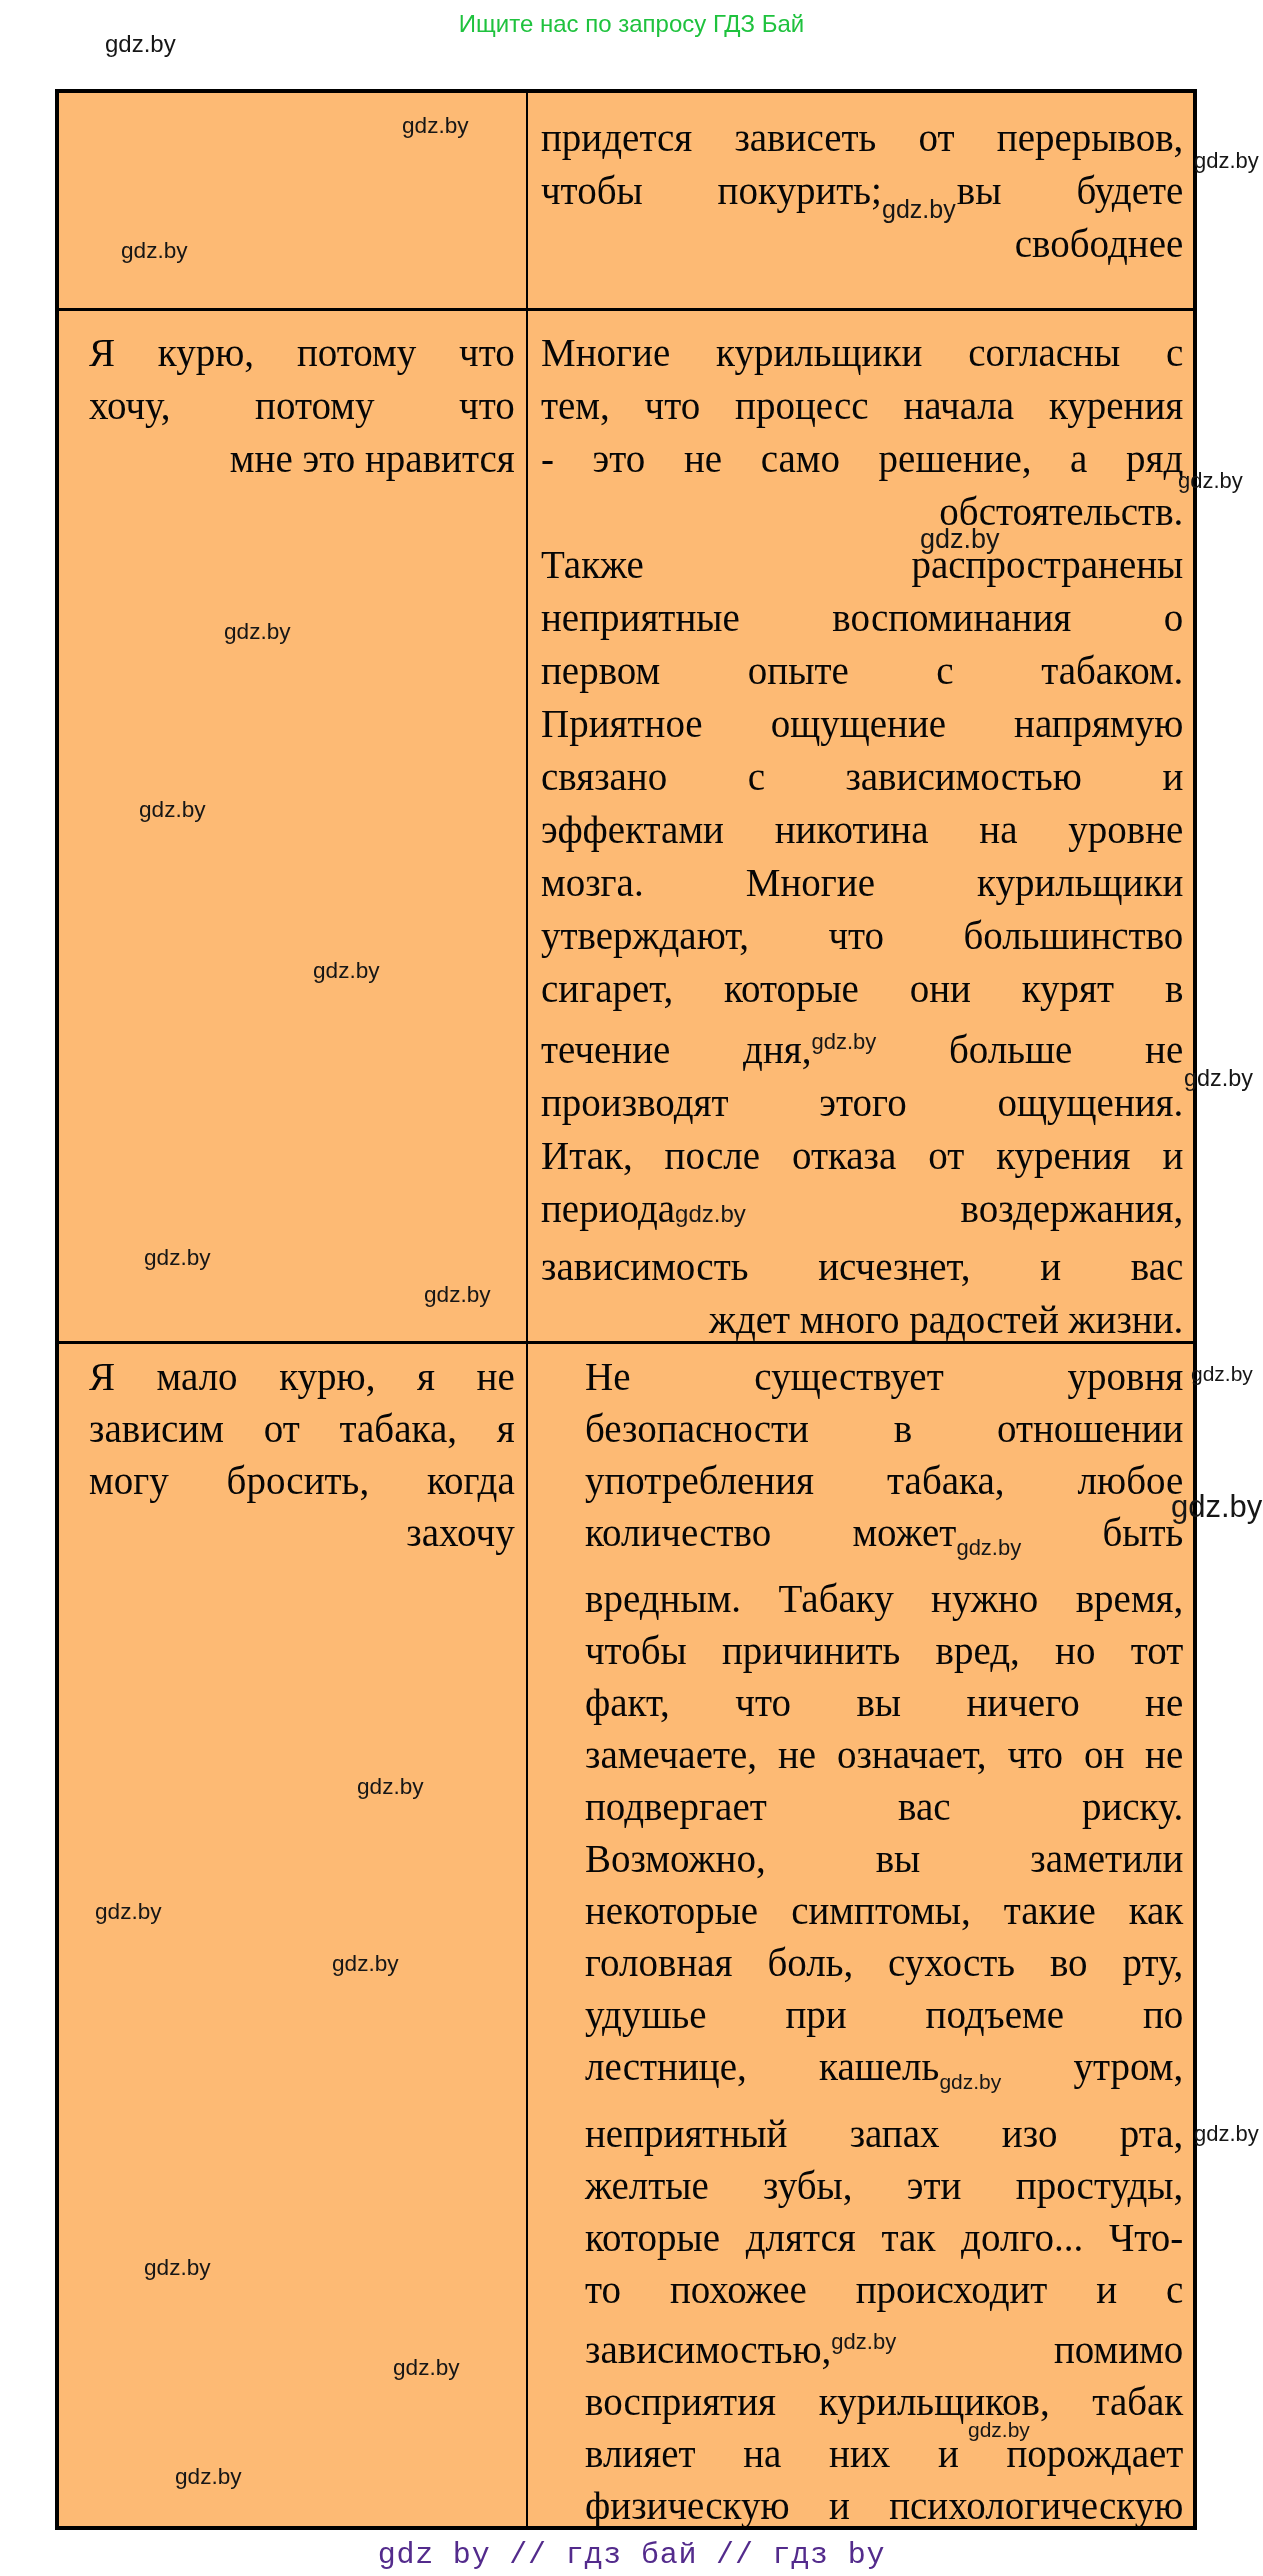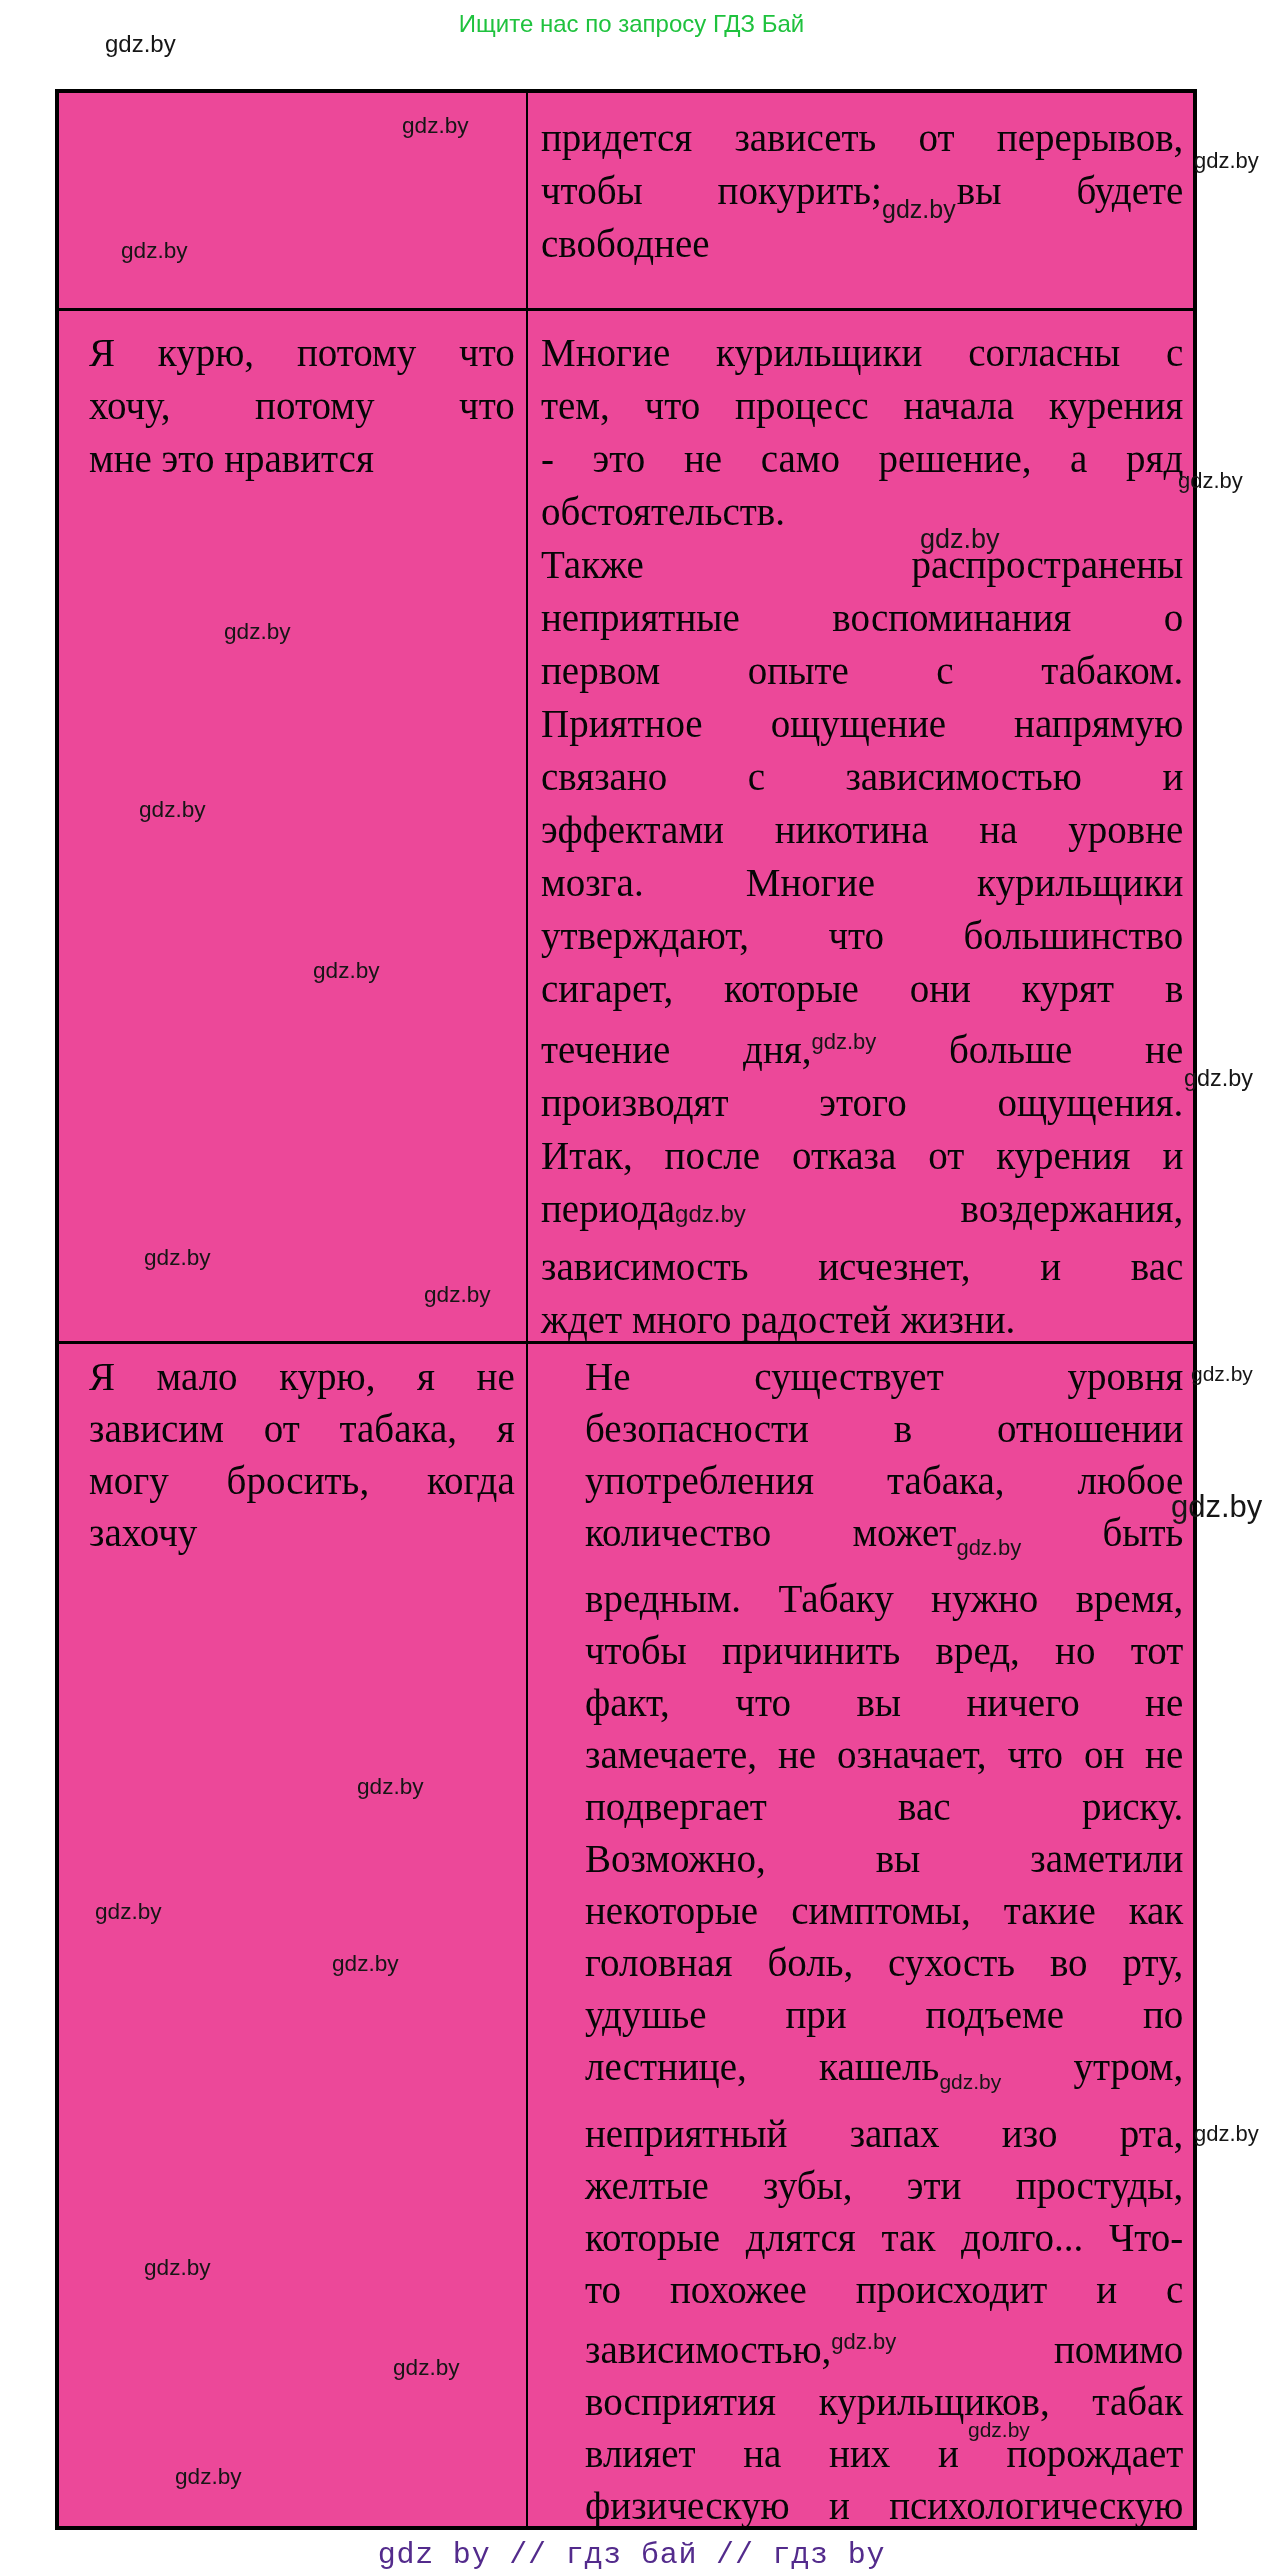--- a/index.html
+++ b/index.html
@@ -7,32 +7,32 @@
     width:1263px;height:2576px;position:relative;overflow:hidden;
     background:#ffffff;font-family:"Liberation Serif",serif;
   }
   .promo{
     position:absolute;top:9.7px;left:0;width:100%;text-align:center;
     font-family:"Liberation Sans",sans-serif;font-size:24px;font-weight:400;
   }
   .tbl{
     position:absolute;left:55px;top:89px;width:1142px;height:2441px;
     border:4px solid #000;box-sizing:border-box;
-    display:flex;flex-direction:column;background:#ec4899;
+    display:flex;flex-direction:column;background:#fdba74;
   }
   .row{display:flex;overflow:hidden;}
   .r1{height:215px;border-bottom:3.2px solid #000;}
   .r2{height:1030px;border-bottom:3.2px solid #000;}
   .r3{flex:1;gap:44px;}
   .cell{box-sizing:border-box;overflow:hidden;color:#060606;}
   .cl{width:455px;border-right:2.4px solid #000;padding:14.5px 11.3px 0 16px;margin-left:14px;}
   .cr{flex:1;padding:14.5px 9.7px 0 13px;}
   .r1 .cr{padding-top:18px;}
   .r3 .cl,.r3 .cr{padding-top:6.5px;}
-  .tline{font-size:39px;line-height:53px;text-align:left;}
+  .tline{font-size:39px;line-height:53px;text-align:right;}
   .r3 .tline{line-height:52px;}
   .tline.just{text-align:justify;text-align-last:justify;}
   .wm{font-family:"Liberation Sans",sans-serif;color:#161616;font-weight:400;}
   .wm_in{font-size:24px;}
   .wm_sup{font-size:22px;vertical-align:super;}
   .wm_sub{font-size:22px;vertical-align:sub;}
   .wm_sm{font-size:21px;vertical-align:sub;}
   .abswm{
     position:absolute;font-family:"Liberation Sans",sans-serif;
     color:#161616;white-space:nowrap;line-height:1;

